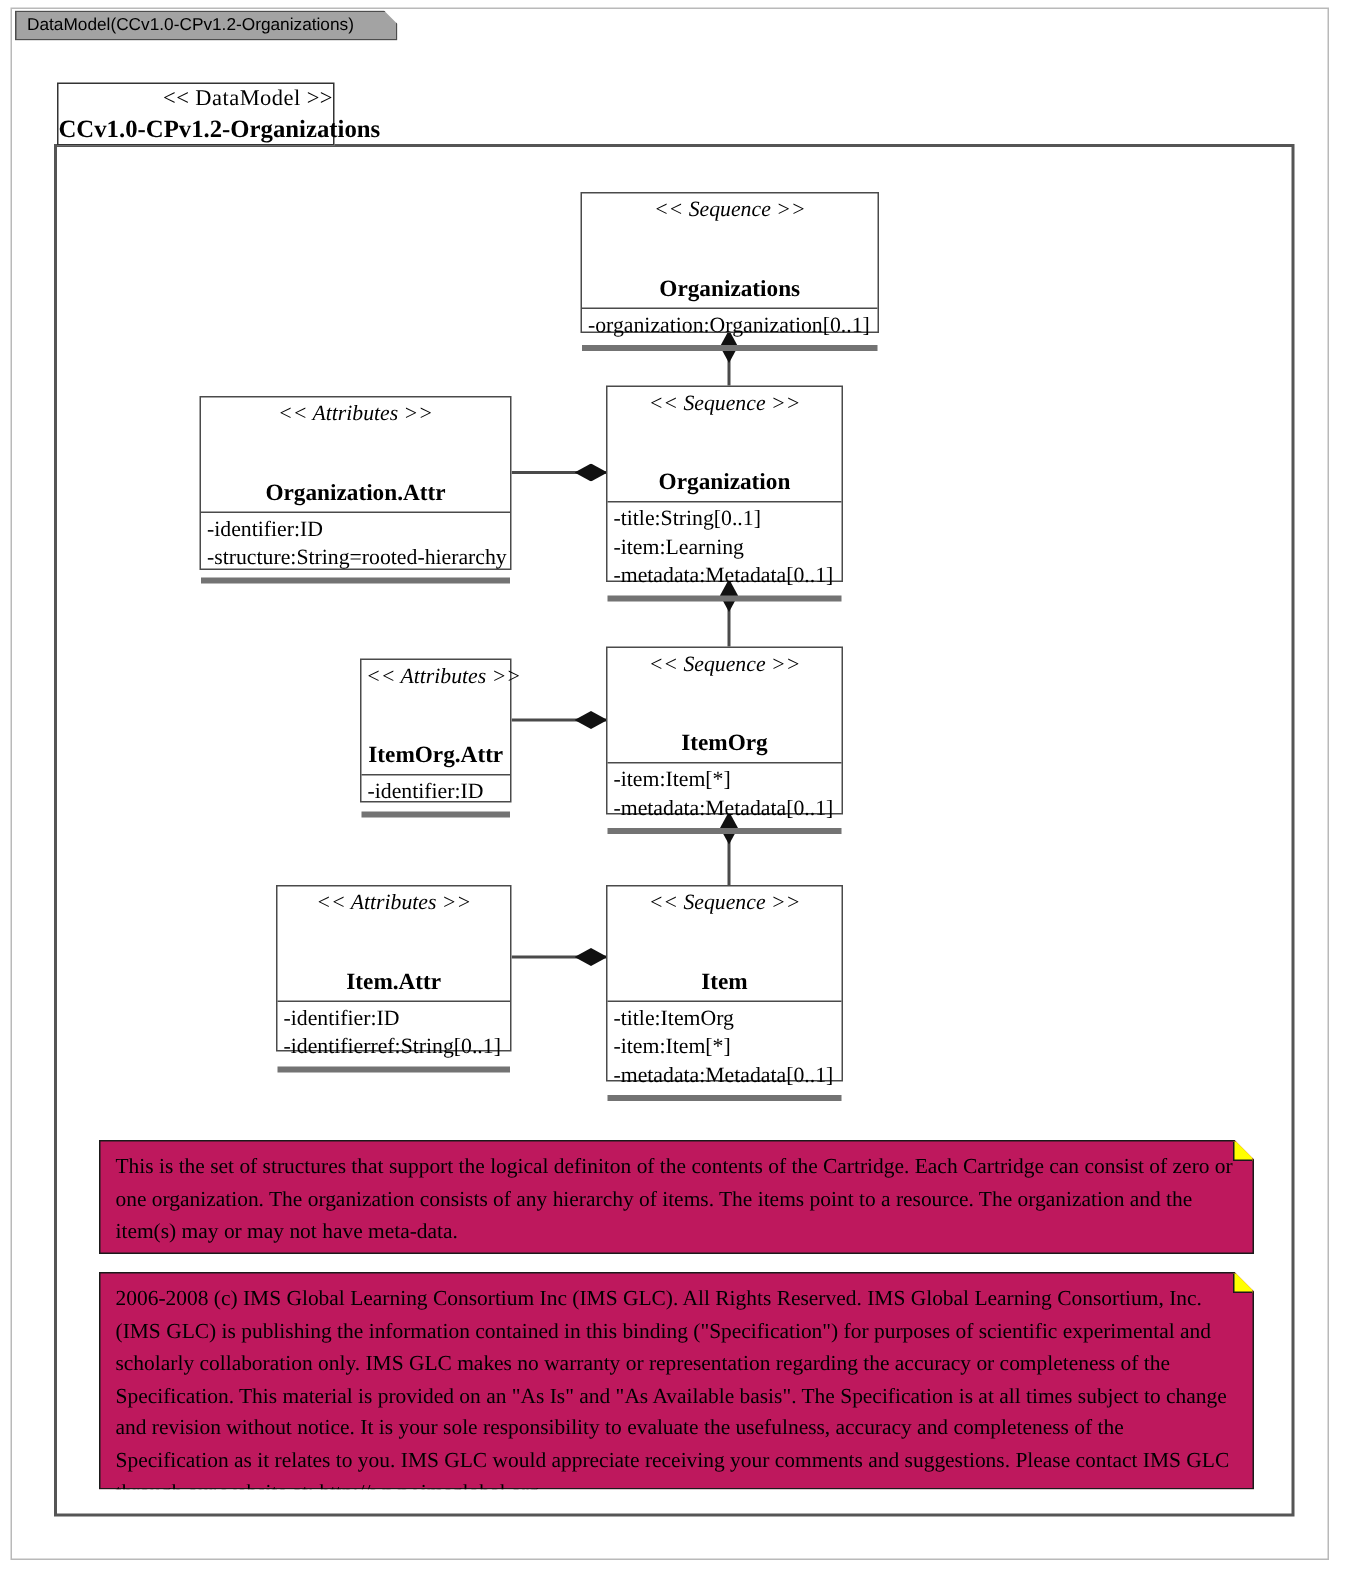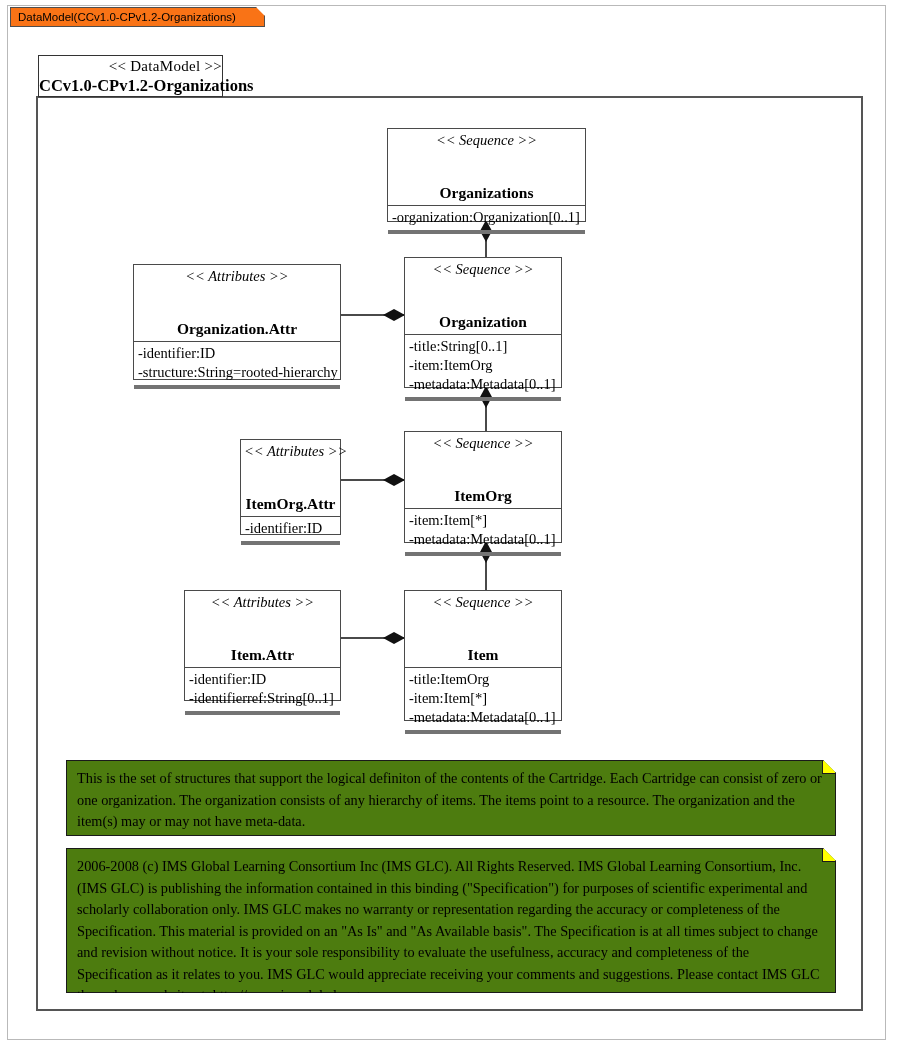--- a/index.html
+++ b/index.html
@@ -31,21 +31,21 @@
     box-sizing: border-box;
   }
 
   
   .title-tab {
     position: absolute;
     left: 10px;
     top: 7px;
     height: 20px;
     padding: 0 28px 0 7px;
-    background: #f97316;
+    background: #a3a3a3;
     border: 1px solid #4d4d4d;
     box-sizing: border-box;
     font-family: "Liberation Sans", sans-serif;
     font-size: 11.5px;
     line-height: 18px;
     white-space: nowrap;
     clip-path: polygon(0 0, calc(100% - 9px) 0, 100% 9px, 100% 100%, 0 100%);
   }
 
   
@@ -152,21 +152,21 @@
     width: 22px;
     height: 12px;
     background: #111111;
     z-index: 2;
     clip-path: polygon(50% 0, 100% 50%, 50% 100%, 0 50%);
   }
 
   
   .note {
     position: absolute;
-    background: #4d7c0f;
+    background: #be185d;
     border: 1px solid #1a1a1a;
     box-sizing: border-box;
     z-index: 3;
     padding: 7px 10px 6px 10px;
     clip-path: polygon(0 0, calc(100% - 13px) 0, 100% 13px, 100% 100%, 0 100%);
   }
   .note .fold {
     position: absolute;
     right: 0;
     top: 0;
@@ -216,21 +216,21 @@
   <div class="vline" style="left:485px; top:222px; height:36px;"></div>
   <div class="diamond-v" style="left:480px; top:220px;"></div>
 
   <div class="uml" style="left:404px; top:257px; width:158px; height:131px;">
     <div class="hdr">
       <div class="stereo">&lt;&lt; Sequence &gt;&gt;</div>
       <div class="name">Organization</div>
     </div>
     <div class="attrs">
       <div>-title:String[0..1]</div>
-      <div>-item:ItemOrg</div>
+      <div>-item:Learning</div>
       <div>-metadata:Metadata[0..1]</div>
     </div>
     <div class="ops"></div>
   </div>
 
   <div class="uml" style="left:133px; top:264px; width:208px; height:116px;">
     <div class="hdr">
       <div class="stereo">&lt;&lt; Attributes &gt;&gt;</div>
       <div class="name">Organization.Attr</div>
     </div>

